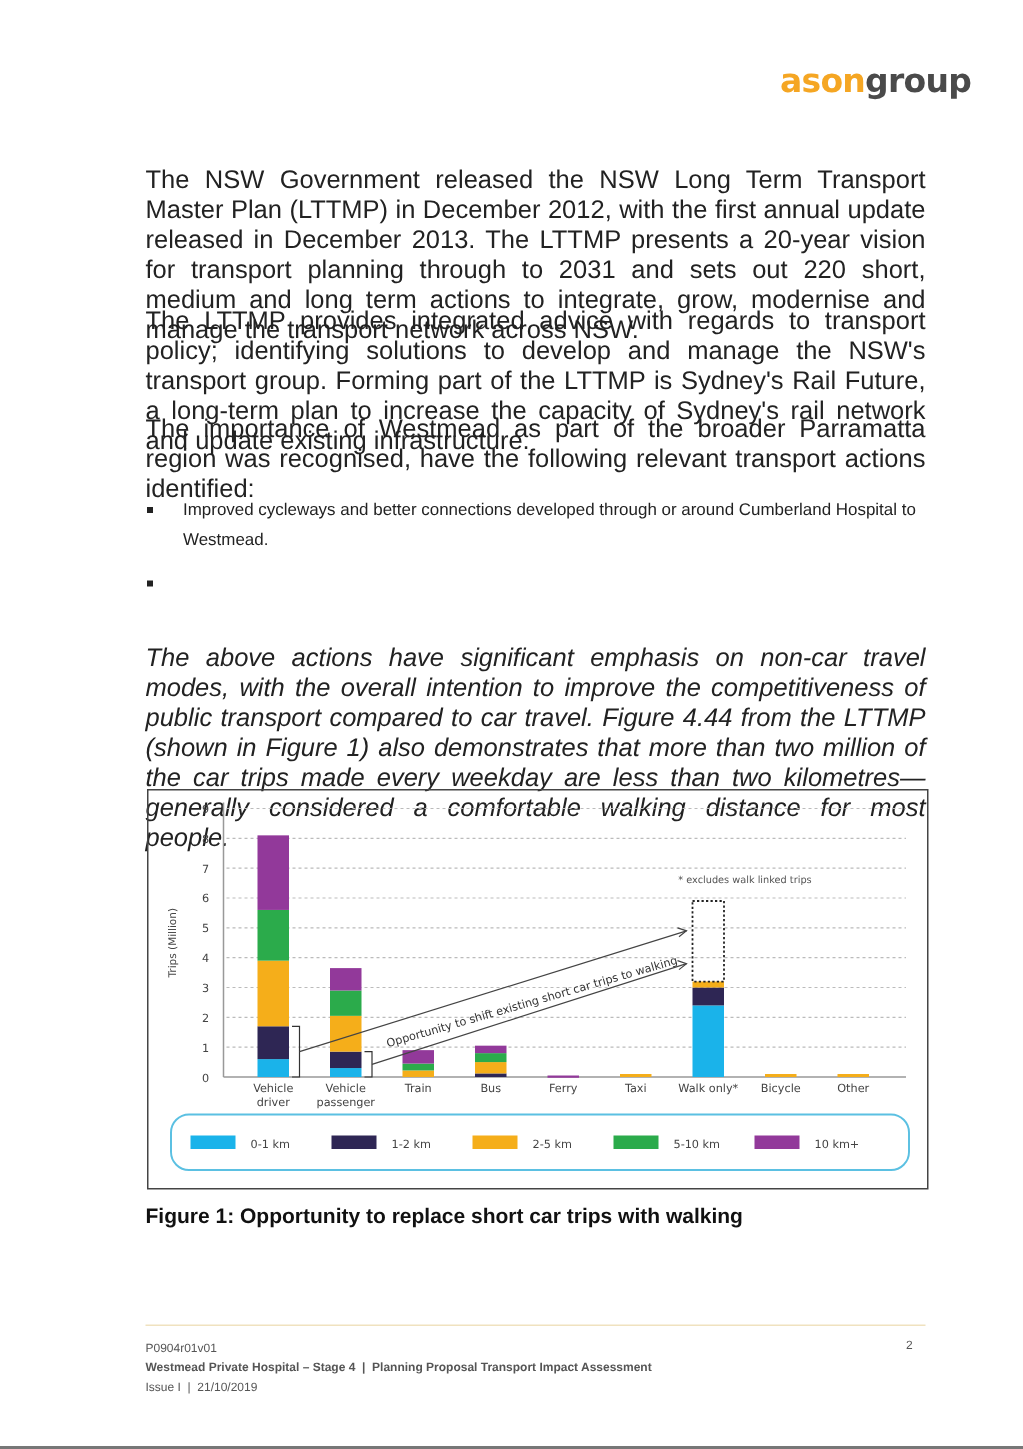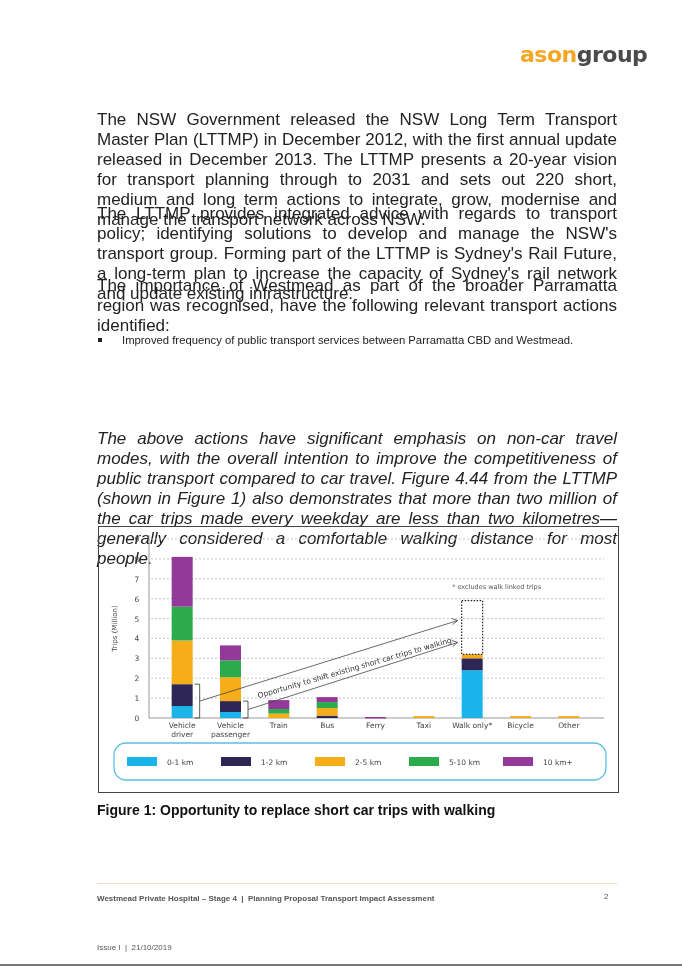--- a/index.html
+++ b/index.html
@@ -29,21 +29,22 @@
   <p class="p">The NSW Government released the NSW Long Term Transport Master Plan (LTTMP) in December 2012, with the first annual update released in December 2013. The LTTMP presents a 20-year vision for transport planning through to 2031 and sets out 220 short, medium and long term actions to integrate, grow, modernise and manage the transport network across NSW.</p>
 </div>
 <div class="body-text" style="top:204px;">
   <p class="p">The LTTMP provides integrated advice with regards to transport policy; identifying solutions to develop and manage the NSW's transport group. Forming part of the LTTMP is Sydney's Rail Future, a long-term plan to increase the capacity of Sydney's rail network and update existing infrastructure.</p>
 </div>
 <div class="body-text" style="top:276px;">
   <p class="p">The importance of Westmead as part of the broader Parramatta region was recognised, have the following relevant transport actions identified:</p>
 </div>
 
 <div class="bullets" style="top:330px;">
-  <div class="bullet"><span class="sq"></span><span>Improved frequency of public transport services between Parramatta CBD and Westmead.</span></div>
+  <div class="bullet" style="margin-bottom:9px;"><span class="sq"></span><span>Improved cycleways and better connections developed through or around Cumberland Hospital to Westmead.</span></div>
+  <div class="bullet"><span class="sq"></span></div>
 </div>
 
 <div class="body-text" style="top:429px;font-style:italic;">
   <p class="p">The above actions have significant emphasis on non-car travel modes, with the overall intention to improve the competitiveness of public transport compared to car travel. Figure 4.44 from the LTTMP (shown in Figure 1) also demonstrates that more than two million of the car trips made every weekday are less than two kilometres—generally considered a comfortable walking distance for most people.</p>
 </div>
 
 <div class="figure">
   <svg id="chart" width="521" height="267">
       <line x1="50" y1="8" x2="50" y2="191" stroke="#999" stroke-width="1"></line>
       <text x="38" y="194" font-size="7.5" fill="#444" text-anchor="middle" font-family="&quot;DejaVu Sans&quot;, sans-serif">0</text>
@@ -122,17 +123,18 @@
       <text x="350" y="238" font-size="7.5" fill="#444" font-family="&quot;DejaVu Sans&quot;, sans-serif">5-10 km</text>
       <rect x="404" y="230" width="30" height="9" fill="#92399a"></rect>
       <text x="444" y="238" font-size="7.5" fill="#444" font-family="&quot;DejaVu Sans&quot;, sans-serif">10 km+</text>
     </svg>
 </div>
 
 <div class="caption">Figure 1: Opportunity to replace short car trips with walking</div>
 
 <div class="footer-line"></div>
 <div class="footer">
+  <div>P0904r01v01</div>
   <div style="white-space:pre;font-weight:bold;">Westmead Private Hospital – Stage 4  |  Planning Proposal Transport Impact Assessment</div>
-  <div style="white-space:pre;margin-top:36px;">Issue I  |  21/10/2019</div>
+  <div style="white-space:pre;">Issue I  |  21/10/2019</div>
 </div>
 <div class="page-num">2</div>
 <div class="bottom-edge"></div>
 
 </body></html>

